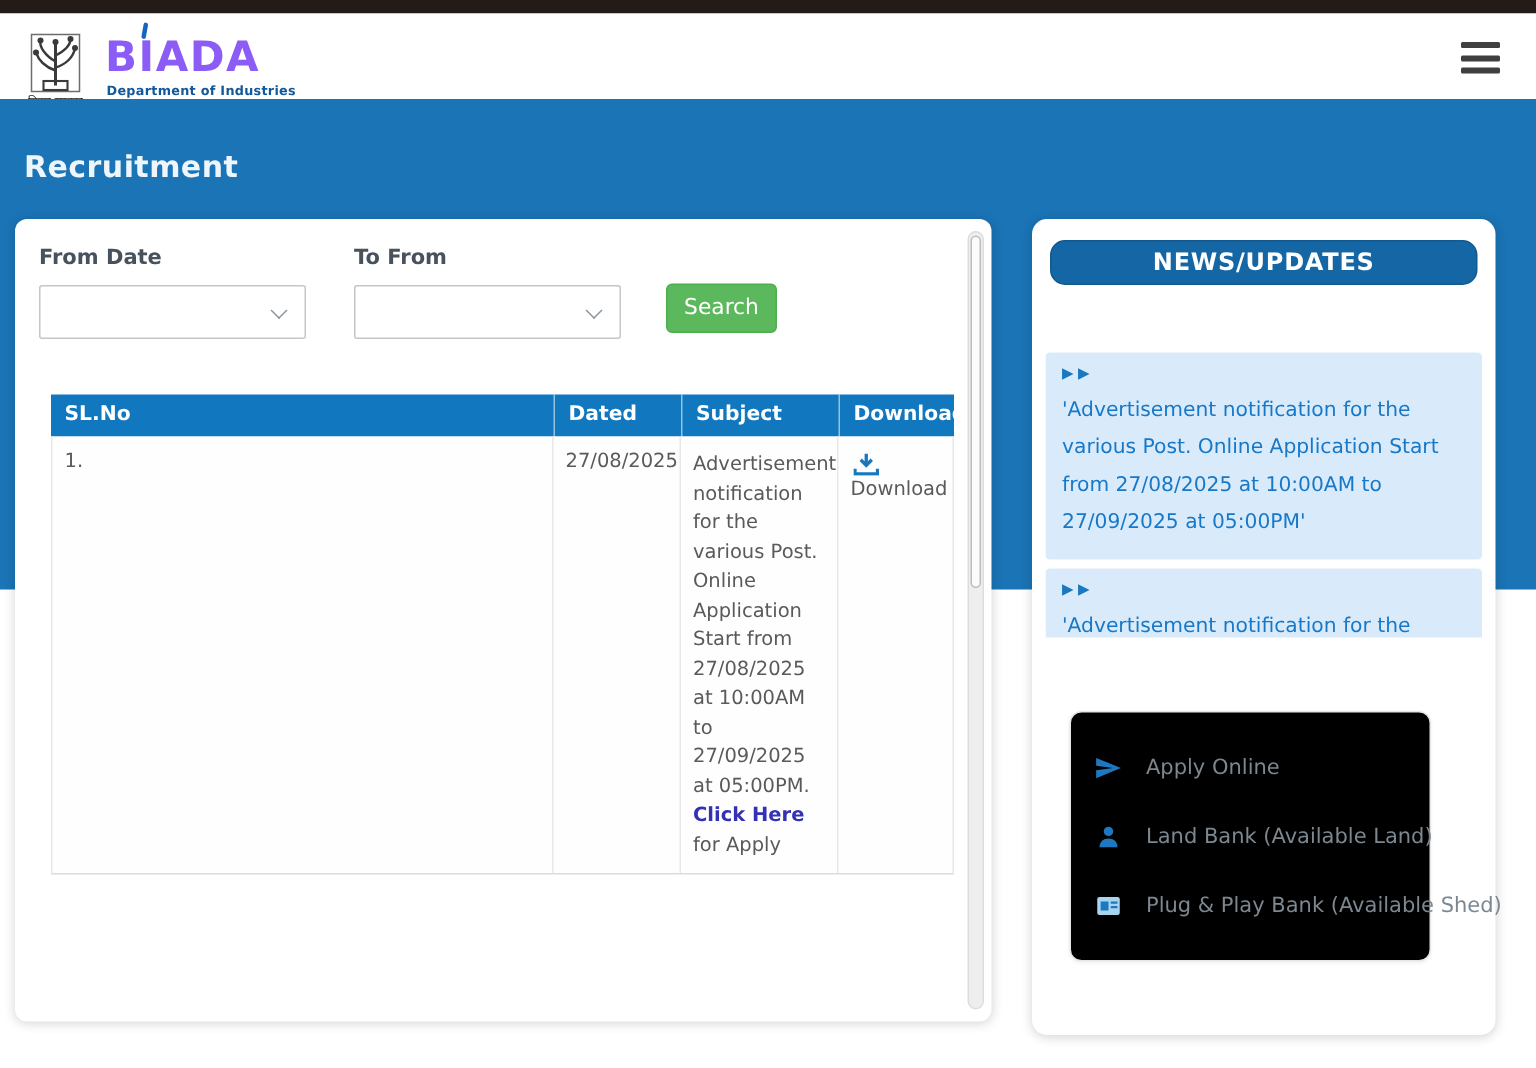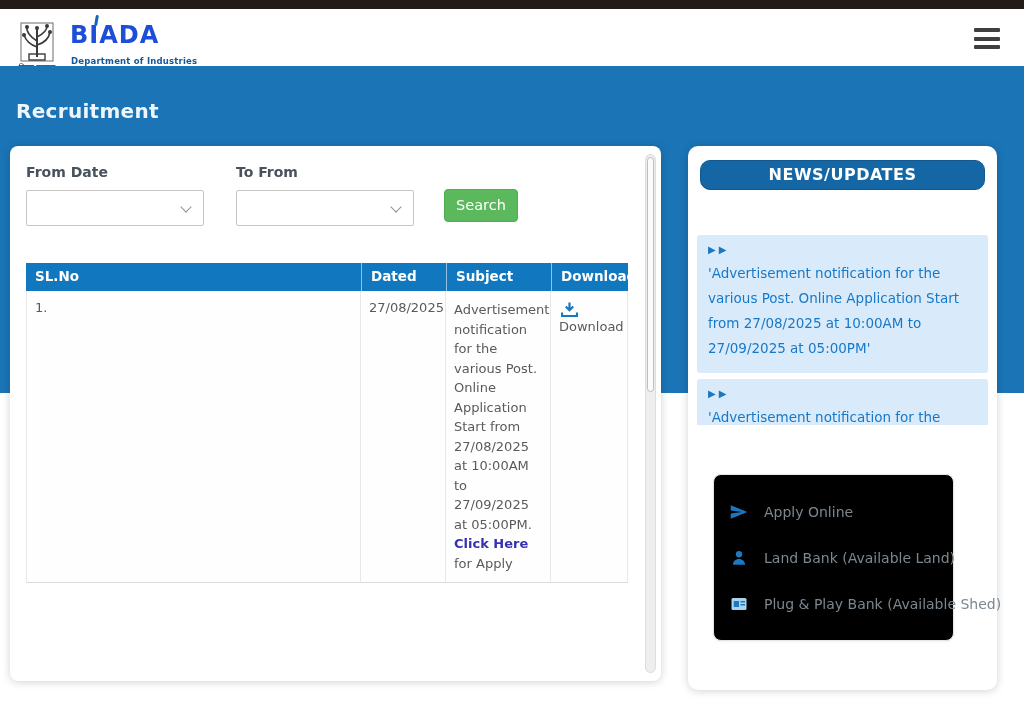--- a/index.html
+++ b/index.html
@@ -4,21 +4,21 @@
 <style>
   * { margin:0; padding:0; box-sizing:border-box; }
   body { background:#9a9a9a; font-family:"DejaVu Sans", sans-serif; }
   #stage { position:relative; width:1024px; height:712px; background:#ffffff; overflow:hidden; }
 
   
   .topbar { position:absolute; left:0; top:0; width:1024px; height:9px; background:#231b17; }
   .header { position:absolute; left:0; top:9px; width:1024px; height:57px; background:#ffffff; }
   .emblem { position:absolute; left:14px; top:12px; width:46px; height:42px; }
   .emblem-caption { position:absolute; left:6px; top:53px; width:62px; font-size:7.5px; color:#1c1c1c; text-align:center; white-space:nowrap; }
-  .brand { position:absolute; left:70px; top:12px; font-size:24px; font-weight:bold; color:#1d4ed8; letter-spacing:1px; }
+  .brand { position:absolute; left:70px; top:12px; font-size:28px; font-weight:bold; color:#8b5cf6; letter-spacing:1px; }
   .flame { position:absolute; left:95px; top:6px; width:3px; height:11px; background:#1565c0; transform:rotate(10deg); border-radius:2px; }
   .brand-tagline { position:absolute; left:71px; top:47px; font-size:8.5px; font-weight:bold; color:#14589c; letter-spacing:0.2px; }
   .hamburger { position:absolute; left:974px; top:19px; width:26px; height:24px; cursor:pointer; }
   .hamburger .bar { width:26px; height:4px; background:#3f3f3f; border-radius:1px; margin-bottom:4.5px; }
 
   
   .blueband { position:absolute; left:0; top:66px; width:1024px; height:327px; background:#1b74b6; }
   .page-title { position:absolute; left:16px; top:99px; font-size:20px; font-weight:600; color:#eef6fc; letter-spacing:0.3px; }
 
   
@@ -26,21 +26,21 @@
   .fld-label { position:absolute; font-size:14px; font-weight:600; color:#47525d; }
   .lbl-from { left:16px; top:18px; }
   .lbl-to { left:226px; top:18px; }
   .select { position:absolute; width:178px; height:36px; background:#fff; border:1px solid #c6c6c6; border-radius:2px; cursor:pointer; }
   .sel-from { left:16px; top:44px; }
   .sel-to { left:226px; top:44px; }
   .chev { position:absolute; right:13px; top:12px; width:8px; height:8px; border-right:1.6px solid #8b959d; border-bottom:1.6px solid #8b959d; transform:rotate(45deg); }
   .search-btn { position:absolute; left:434px; top:43px; width:74px; height:33px; background:#5cb85c; border:1px solid #4cae4c; border-radius:4px; color:#ffffff; font-size:14.5px; text-align:center; line-height:31px; cursor:pointer; }
 
   
-  .tbl { position:absolute; left:16px; top:117px; width:602px; }
+  .tbl { position:absolute; left:24px; top:117px; width:602px; }
   .t-head { display:flex; background:#1178bf; color:#ffffff; height:28px; }
   .t-head .hc { font-size:13.5px; font-weight:bold; padding:5px 0 0 9px; border-right:1px solid rgba(255,255,255,0.55); }
   .t-body { display:flex; min-height:254px; border-left:1px solid #e8e8e8; border-right:1px solid #e8e8e8; border-bottom:1px solid #dcdcdc; background:#fefefe; }
   .t-body .bc { border-right:1px solid #e8e8e8; padding:9px 8px; font-size:13px; color:#5a5a5a; }
   .c0 { width:336px; }
   .c1 { width:85px; }
   .c2 { width:105px; }
   .c3 { width:76px; border-right:none !important; }
   .subject-cell { line-height:19.5px; font-size:12.5px; }
   .click-link { color:#3431b4; font-weight:bold; cursor:pointer; }

